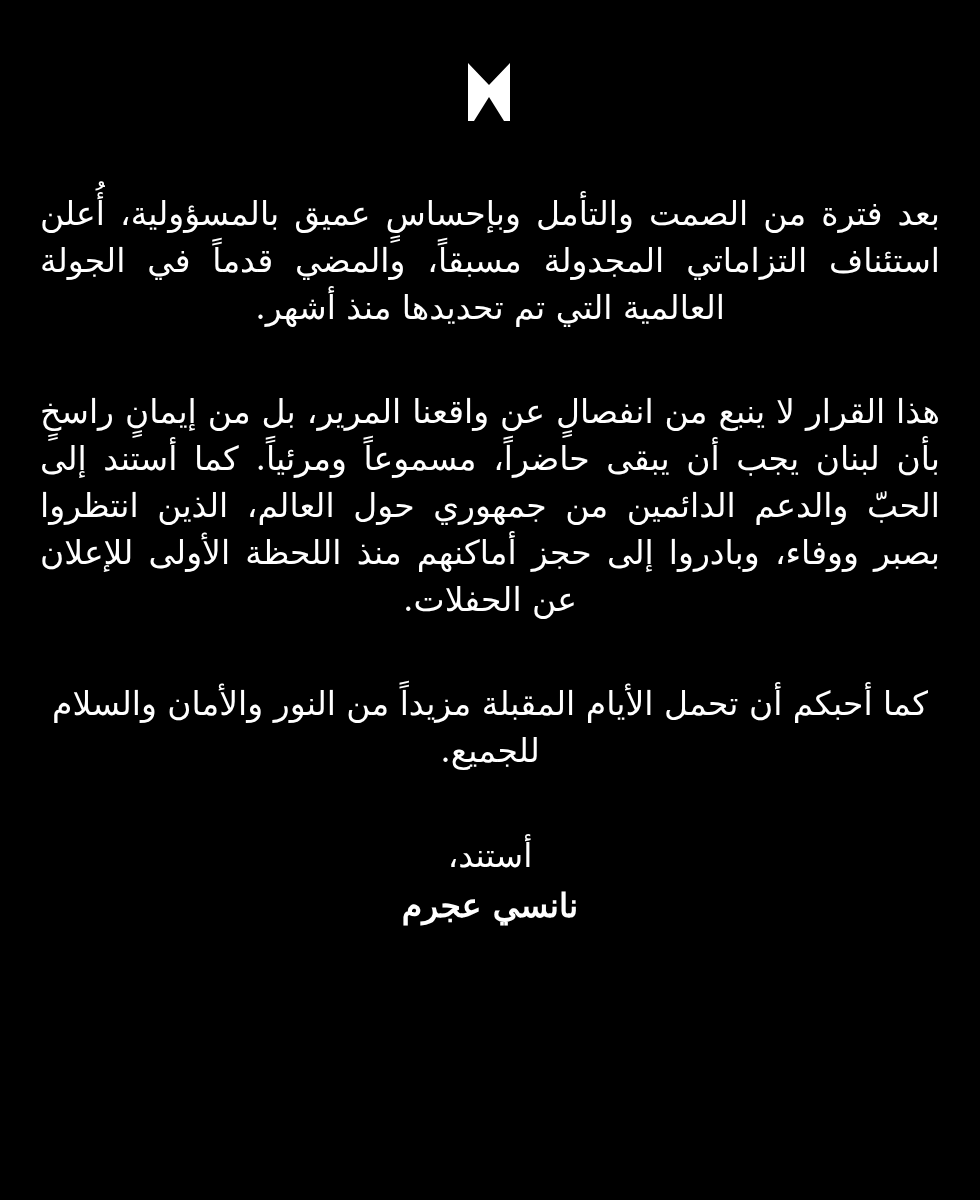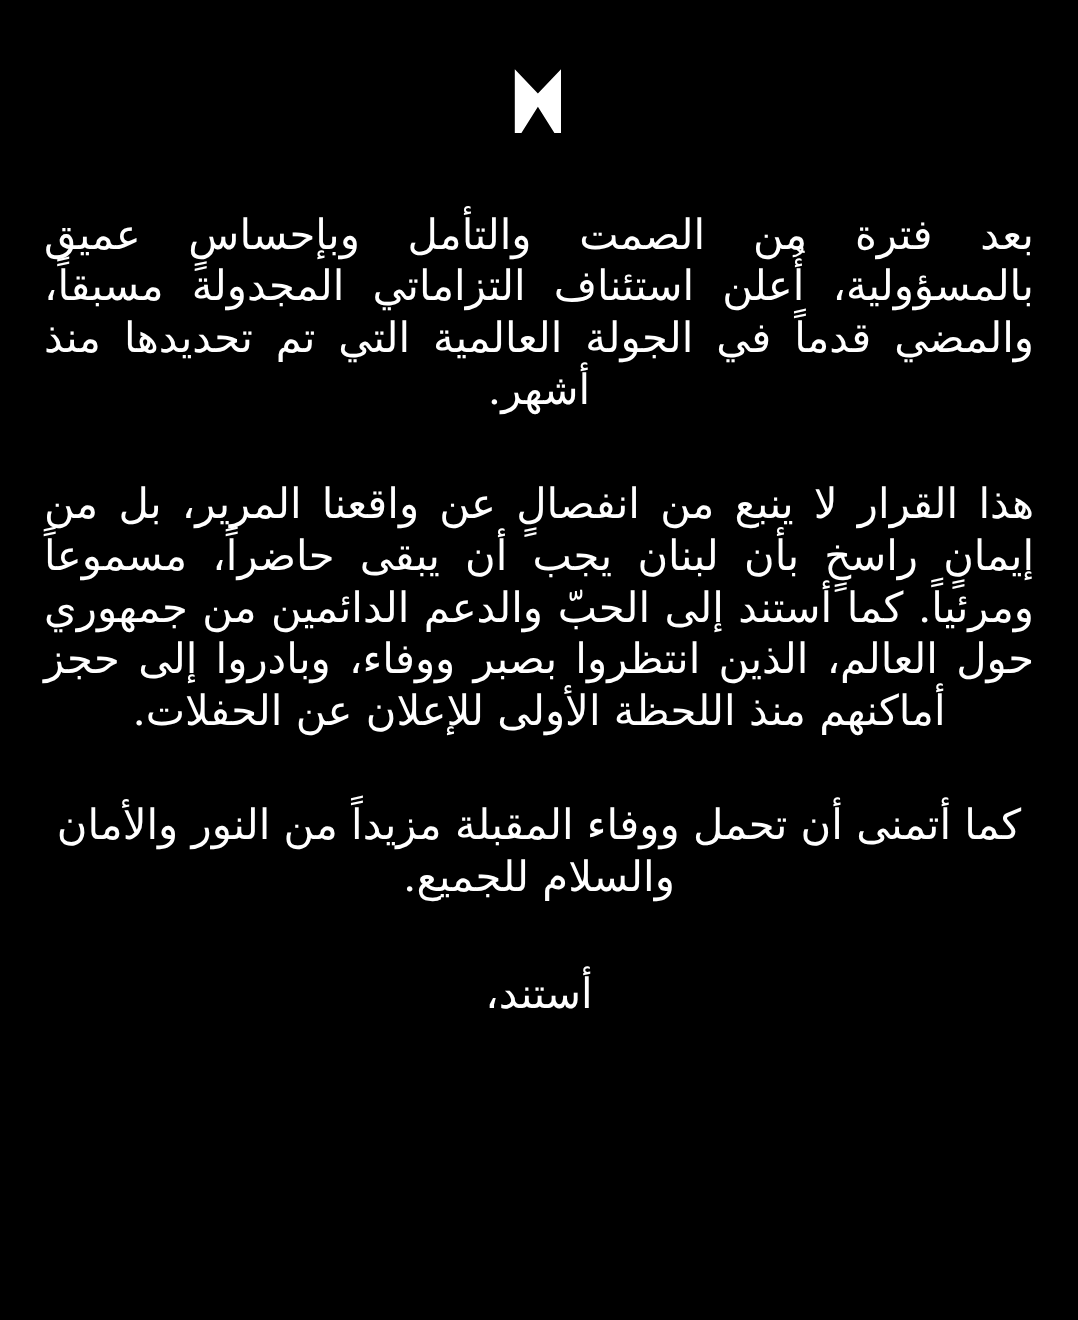--- a/index.html
+++ b/index.html
@@ -22,21 +22,21 @@
       width: 46px;
       height: 62px;
     }
     .content {
       position: absolute;
       left: 40px;
       top: 190px;
       width: 900px;
       direction: rtl;
       text-align: center;
-      font-size: 38px;
+      font-size: 33px;
       line-height: 47px;
     }
     .para {
       margin: 0 0 57px 0;
       text-align: justify;
       text-align-last: center;
     }
     .para.center {
       text-align: center;
     }
@@ -57,18 +57,19 @@
 
     <polygon points="2,2 23,24 44,2 44,60 38,60 23,36 8,60 2,60" fill="#ffffff"></polygon>
 
     <polygon points="23,42 12,56 34,56" fill="#000000"></polygon>
   </svg>
 </div>
 
 <main class="content">
   <p class="para">بعد فترة من الصمت والتأمل وبإحساسٍ عميق بالمسؤولية، أُعلن استئناف التزاماتي المجدولة مسبقاً، والمضي قدماً في الجولة العالمية التي تم تحديدها منذ أشهر.</p>
   <p class="para">هذا القرار لا ينبع من انفصالٍ عن واقعنا المرير، بل من إيمانٍ راسخٍ بأن لبنان يجب أن يبقى حاضراً، مسموعاً ومرئياً. كما أستند إلى الحبّ والدعم الدائمين من جمهوري حول العالم، الذين انتظروا بصبر ووفاء، وبادروا إلى حجز أماكنهم منذ اللحظة الأولى للإعلان عن الحفلات.</p>
-  <p class="para center">كما أتمنى أن تحمل ووفاء المقبلة مزيداً من النور والأمان والسلام للجميع.</p>
+  <p class="para center">كما أحبكم أن تحمل الأيام المقبلة مزيداً من النور والأمان والسلام للجميع.</p>
 
   <div class="sign">
     <div>أستند،</div>
+    <div class="name">نانسي عجرم</div>
   </div>
 </main>
 
 </body></html>

